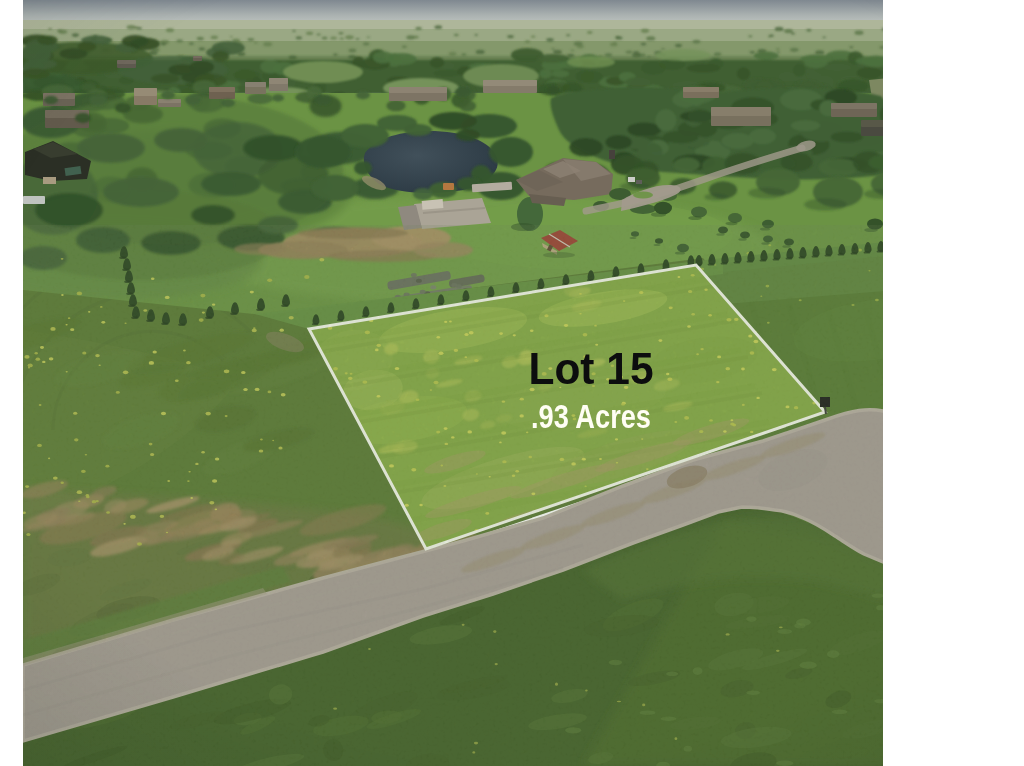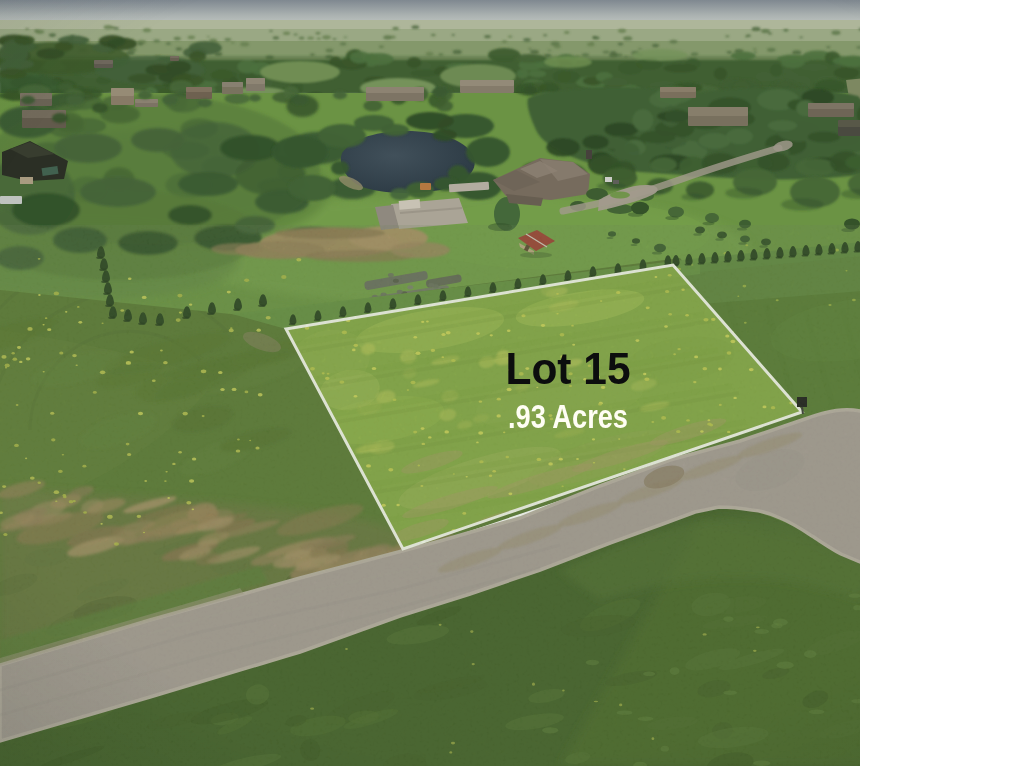--- a/index.html
+++ b/index.html
@@ -1,17 +1,17 @@
 <!DOCTYPE html>
 <html><head>
 <meta charset="utf-8">
 <title>Lot 15 - .93 Acres</title>
 <style>
   html, body { margin: 0; padding: 0; }
-  #photo { width: 860px; height: 766px; position: relative; overflow: hidden; }
+  #photo { width: 860px; height: 766px; position: relative; overflow: hidden; padding-left: 23px; }
 </style>
 </head>
 <body>
 
 <div id="photo">
 <svg width="1024" height="766" viewBox="0 0 1024 766" xmlns="http://www.w3.org/2000/svg">
 <defs>
 <linearGradient id="sky" x1="0" y1="0" x2="0" y2="1">
   <stop offset="0" stop-color="#7f8890"></stop>
   <stop offset="0.55" stop-color="#abb2b1"></stop>

